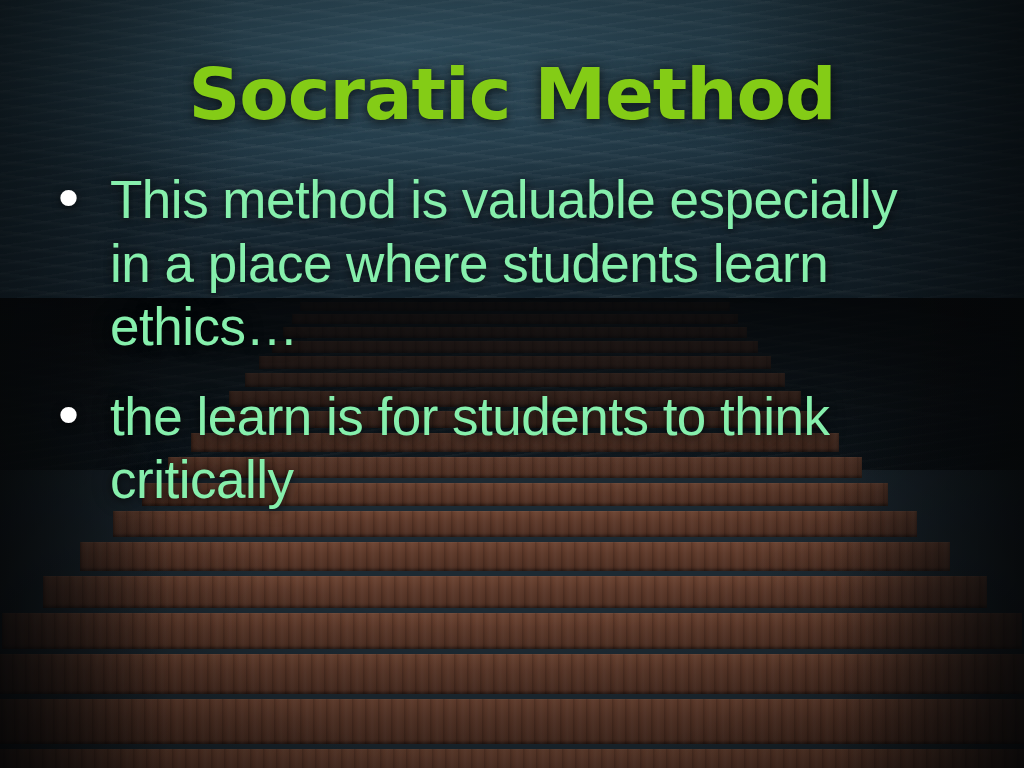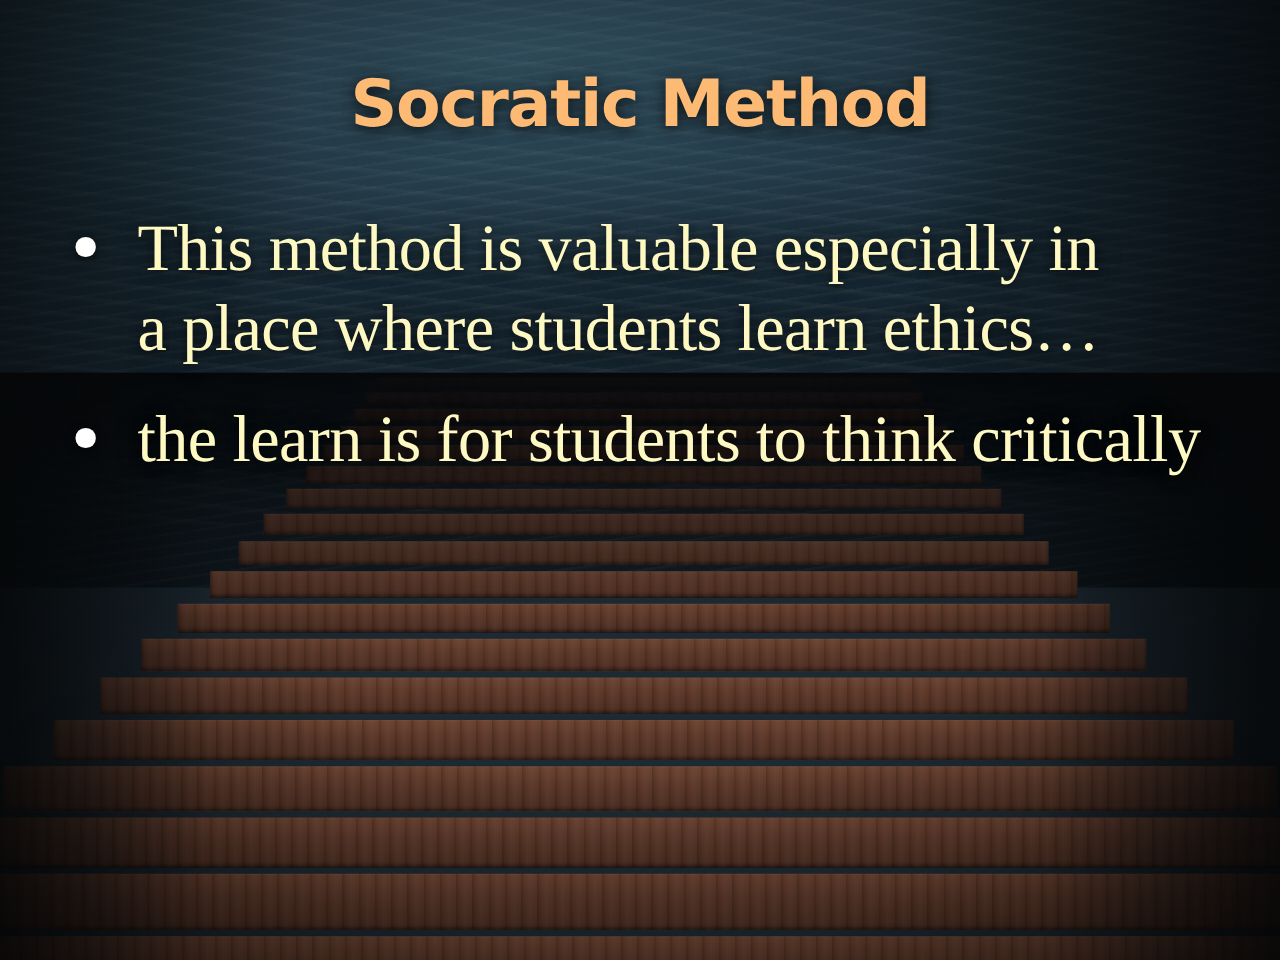--- a/index.html
+++ b/index.html
@@ -127,24 +127,24 @@
     position: absolute;
     left: 0; top: 0;
     width: 1024px; height: 768px;
   }
   .slide-title {
     position: absolute;
     top: 58px;
     left: 0;
     width: 1024px;
     text-align: center;
-    color: #fdba74;
+    color: #84cc16;
     font-family: "DejaVu Sans", sans-serif;
     font-weight: bold;
-    font-size: 52px;
+    font-size: 72px;
     line-height: 1.0;
     letter-spacing: -1px;
     text-shadow: 0 2px 10px rgba(0,0,0,0.6), 0 0 26px rgba(0,0,0,0.35);
   }
   .bullets {
     position: absolute;
     top: 168px;
     left: 52px;
     width: 920px;
   }
@@ -156,22 +156,22 @@
   .bullet-dot {
     flex: 0 0 auto;
     width: 58px;
     color: #ffffff;
     font-size: 56px;
     line-height: 64px;
     text-align: left;
     text-shadow: 0 2px 8px rgba(0,0,0,0.6);
   }
   .bullet-text {
-    color: #fef9c3;
-    font-family: Liberation Serif, serif;
+    color: #86efac;
+    font-family: Liberation Sans, sans-serif;
     font-size: 53px;
     line-height: 1.2;
     letter-spacing: -0.5px;
     text-shadow: 0 2px 9px rgba(0,0,0,0.62), 0 0 22px rgba(0,0,0,0.3);
     max-width: 800px;
   }
   .bullet-2 .bullet-text { max-width: 860px; }
 </style>
 </head>
 <body>

